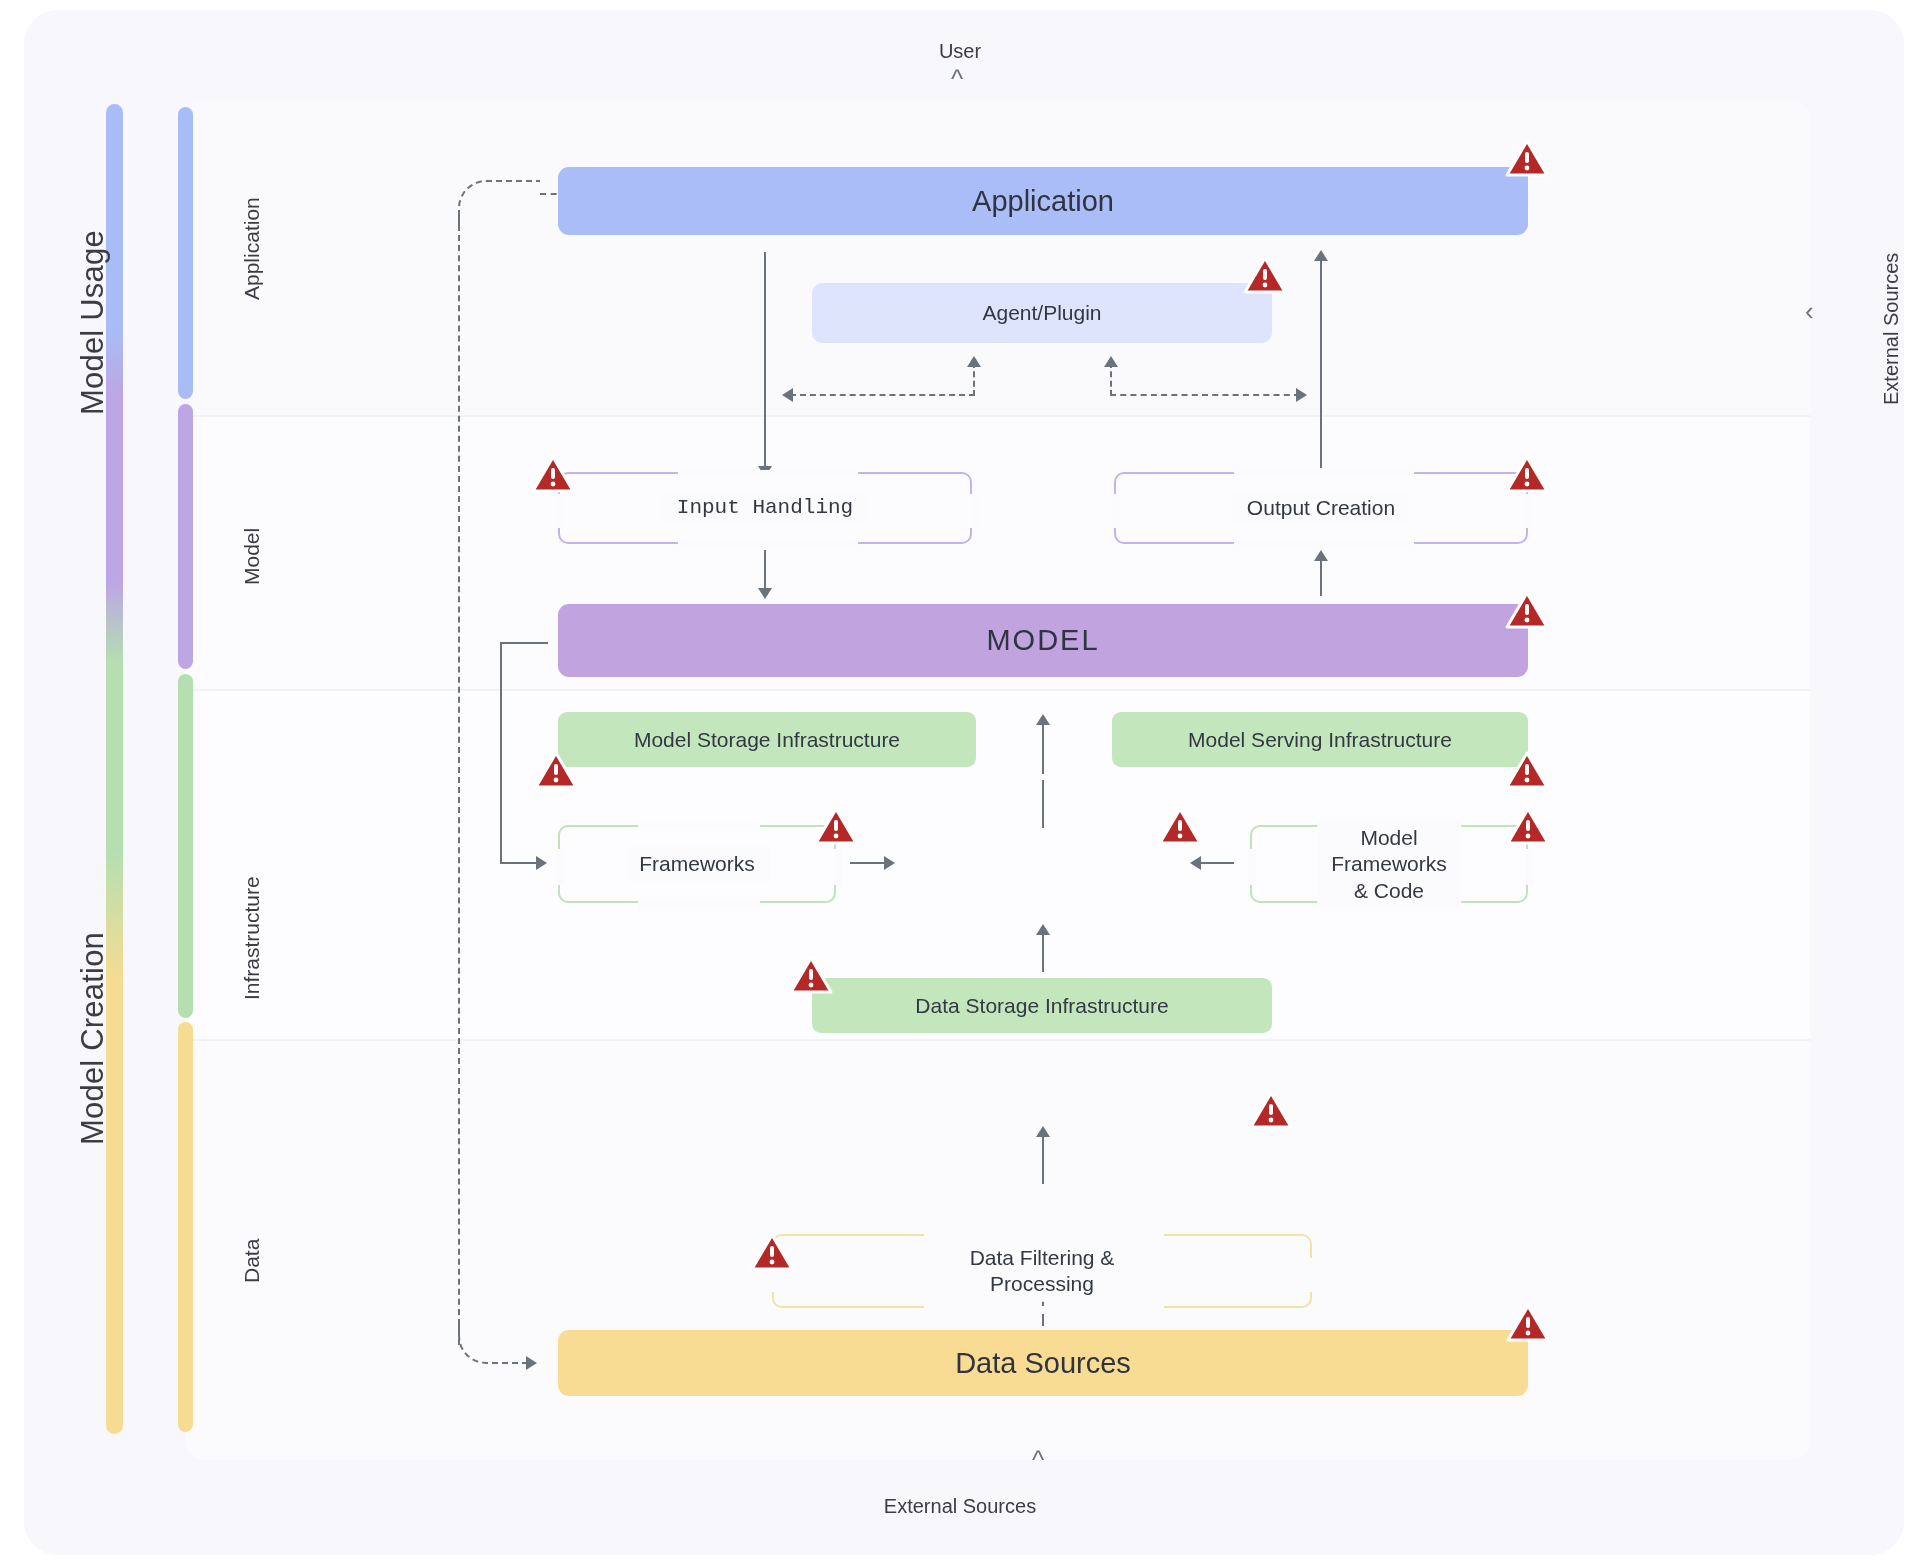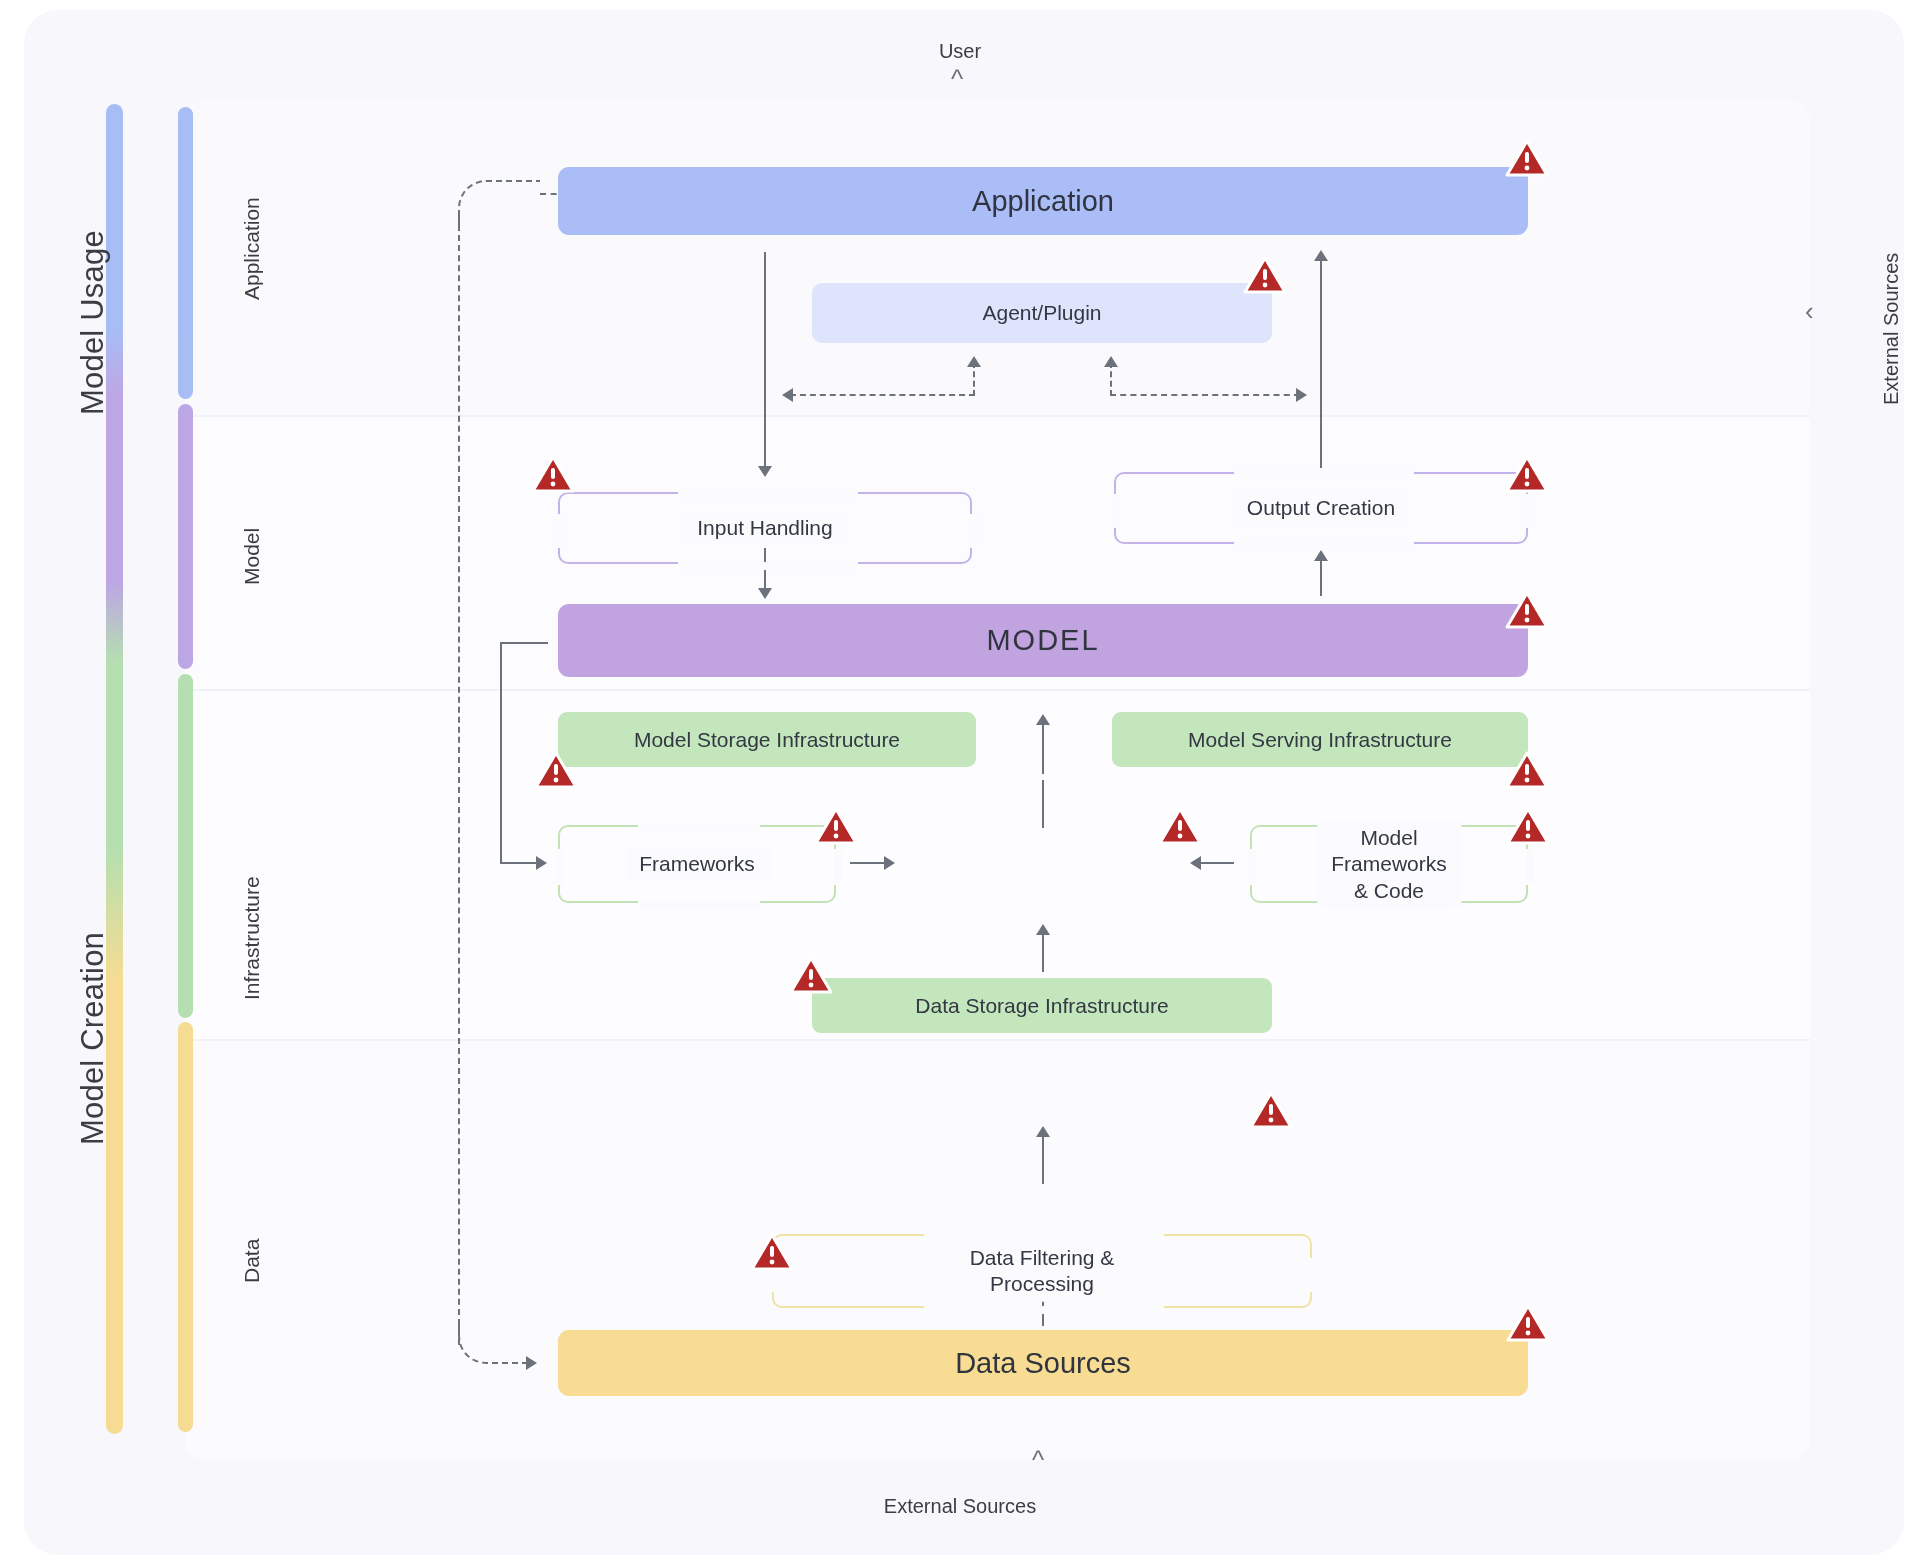--- a/index.html
+++ b/index.html
@@ -70,21 +70,21 @@
         background:transparent;}
   .obox .lblwrap{position:absolute;left:50%;top:50%;transform:translate(-50%,-50%);
              padding:4px 14px;background:#fbfbfd;white-space:pre-line;
              font-size:21px;color:#333842;line-height:1.25;text-align:center;}
   .ob-purple{border:2px solid #c4b3e8;}
   .ob-green{border:2px solid #c3e2b5;}
   .ob-yellow{border:2px solid #f0e3a8;}
   
   .notch{position:absolute;background:#fbfbfd;}
 
-  .o-input{left:558px;top:492px;width:414px;height:72px;}
+  .o-input{left:558px;top:472px;width:414px;height:72px;font-family:Liberation Mono, monospace;}
   .o-output{left:1114px;top:472px;width:414px;height:72px;}
   .o-eval{left:558px;top:825px;width:278px;height:78px;}
   .o-train{left:904px;top:825px;width:274px;height:78px;}
   .o-frame{left:1250px;top:825px;width:278px;height:78px;}
   .o-filter{left:772px;top:1234px;width:540px;height:74px;}
 
   
   .vline{position:absolute;background:#6c727c;width:2px;}
   .hline{position:absolute;background:#6c727c;height:2px;}
   .arrowhead{position:absolute;width:0;height:0;}

